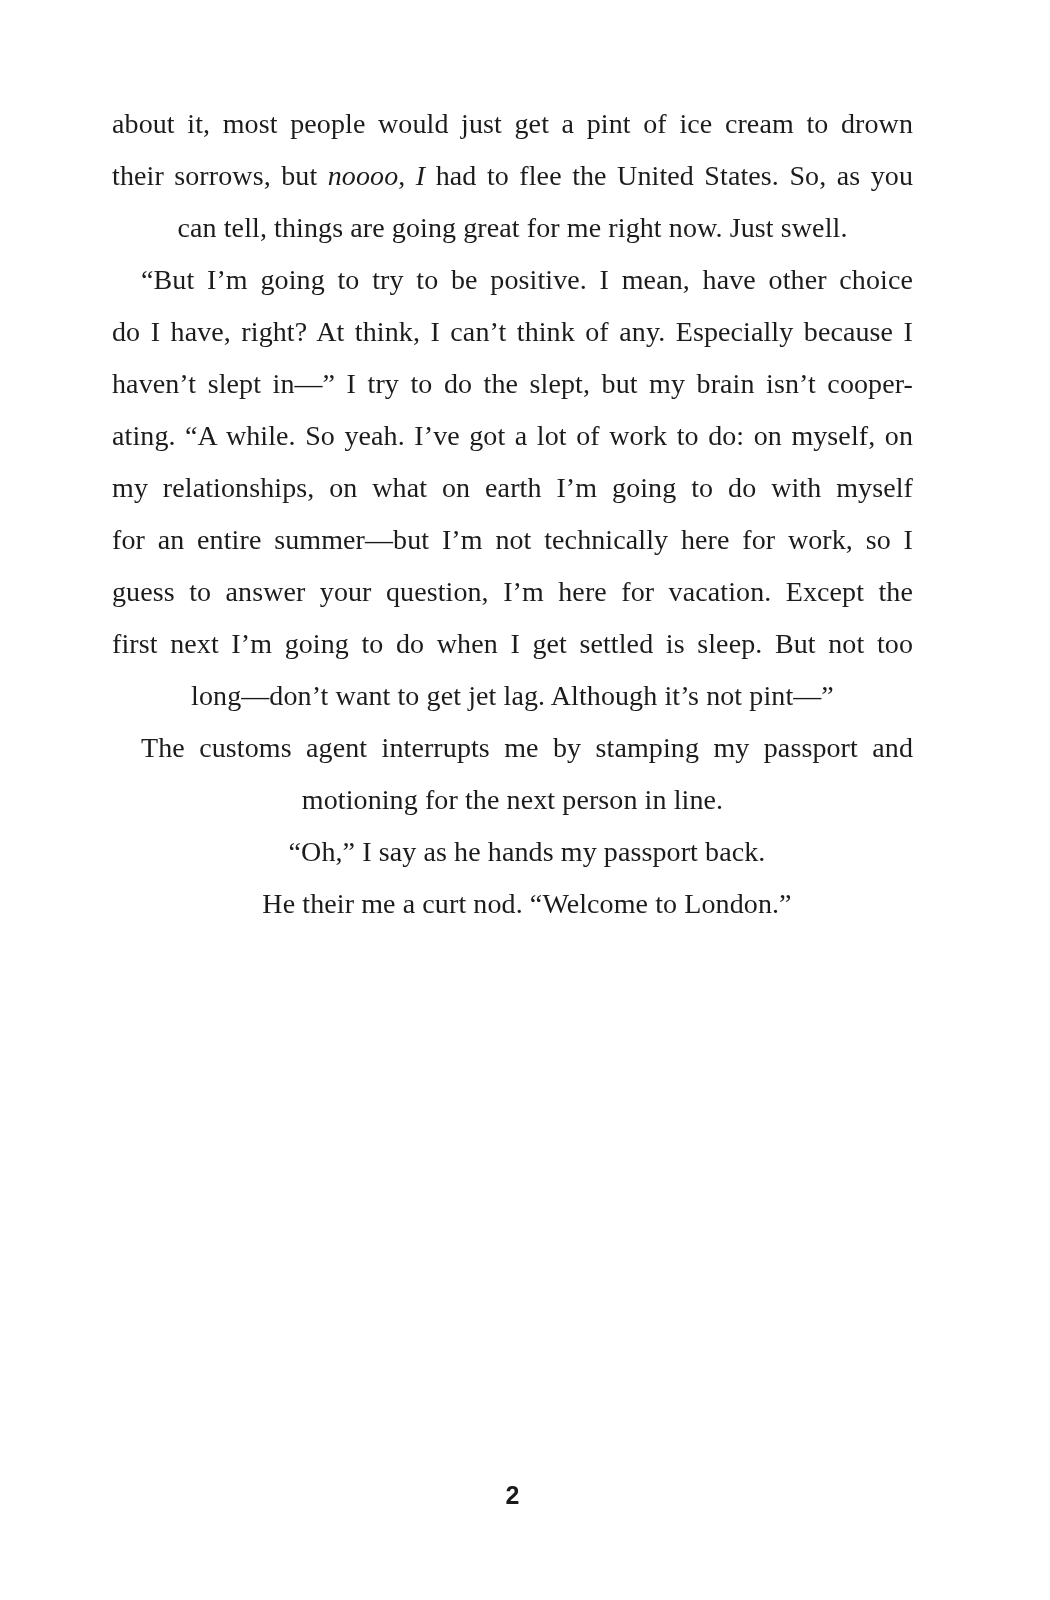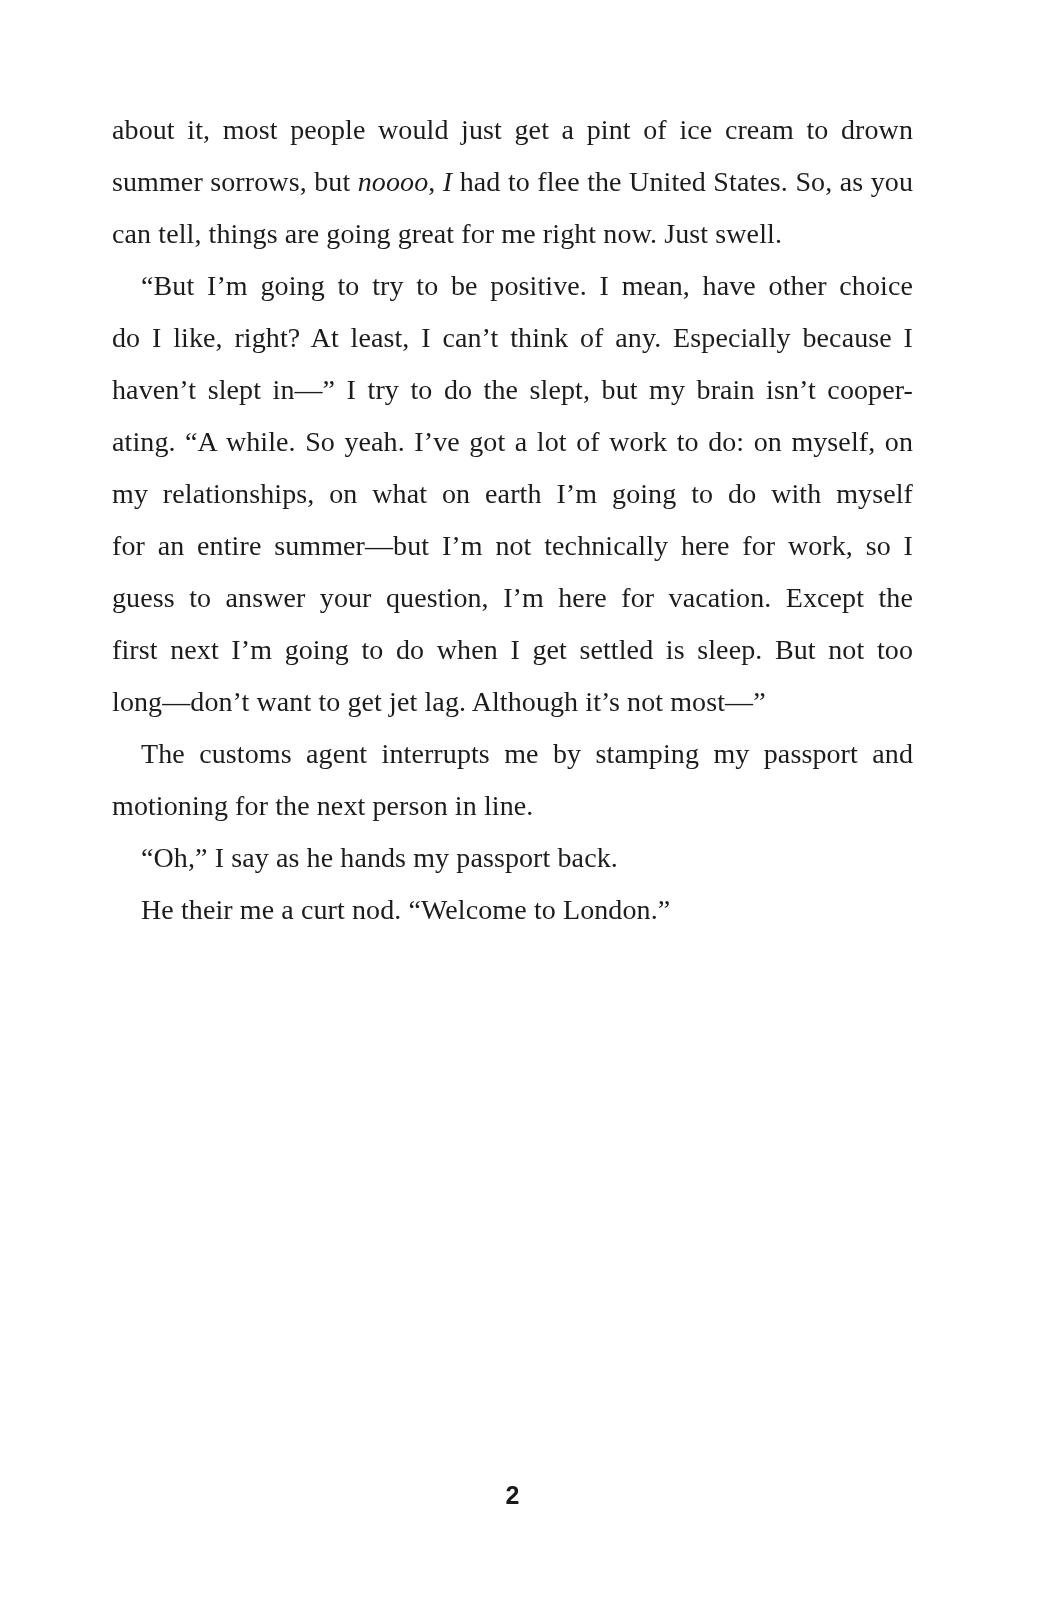--- a/index.html
+++ b/index.html
@@ -16,37 +16,37 @@
     overflow: hidden;
   }
   .book-page {
     position: absolute;
     inset: 0;
     background: #ffffff;
   }
   .text-block {
     position: absolute;
     left: 112px;
-    top: 104px;
+    top: 98px;
     width: 801px;
     font-size: 28px;
     line-height: 52px;
     letter-spacing: 0.1px;
   }
   .line {
     height: 52px;
     white-space: normal;
     overflow: visible;
   }
   .line.justify {
     text-align: justify;
     text-align-last: justify;
   }
   .line.left {
-    text-align: left;
+    text-align: center;
   }
   .line.indent {
     text-indent: 29px;
   }
   .line .italic {
     font-style: italic;
   }
   .page-number {
     position: absolute;
     left: 112px;
@@ -58,30 +58,30 @@
     font-size: 25px;
     color: #1a1a1a;
   }
 </style>
 </head>
 <body>
 
 <div class="book-page">
   <div class="text-block">
       <div class="line justify"><span>about it, most people would just get a pint of ice cream to drown</span></div>
-      <div class="line justify"><span>summer sorrows, but </span><span class="italic">noooo</span><span>, </span><span class="italic">I</span><span> had to flee the United States. So, as you</span></div>
+      <div class="line justify"><span>their sorrows, but </span><span class="italic">noooo</span><span>, </span><span class="italic">I</span><span> had to flee the United States. So, as you</span></div>
       <div class="line left"><span>can tell, things are going great for me right now. Just swell.</span></div>
       <div class="line justify indent"><span>“But I’m going to try to be positive. I mean, have other choice</span></div>
-      <div class="line justify"><span>do I like, right? At least, I can’t think of any. Especially because I</span></div>
+      <div class="line justify"><span>do I have, right? At think, I can’t think of any. Especially because I</span></div>
       <div class="line justify"><span>haven’t slept in—” I try to do the slept, but my brain isn’t cooper-</span></div>
       <div class="line justify"><span>ating. “A while. So yeah. I’ve got a lot of work to do: on myself, on</span></div>
       <div class="line justify"><span>my relationships, on what on earth I’m going to do with myself</span></div>
       <div class="line justify"><span>for an entire summer—but I’m not technically here for work, so I</span></div>
       <div class="line justify"><span>guess to answer your question, I’m here for vacation. Except the</span></div>
       <div class="line justify"><span>first next I’m going to do when I get settled is sleep. But not too</span></div>
-      <div class="line left"><span>long—don’t want to get jet lag. Although it’s not most—”</span></div>
+      <div class="line left"><span>long—don’t want to get jet lag. Although it’s not pint—”</span></div>
       <div class="line justify indent"><span>The customs agent interrupts me by stamping my passport and</span></div>
       <div class="line left"><span>motioning for the next person in line.</span></div>
       <div class="line left indent"><span>“Oh,” I say as he hands my passport back.</span></div>
       <div class="line left indent"><span>He their me a curt nod. “Welcome to London.”</span></div>
     </div>
   <div class="page-number">2</div>
 </div>
 
 </body></html>

